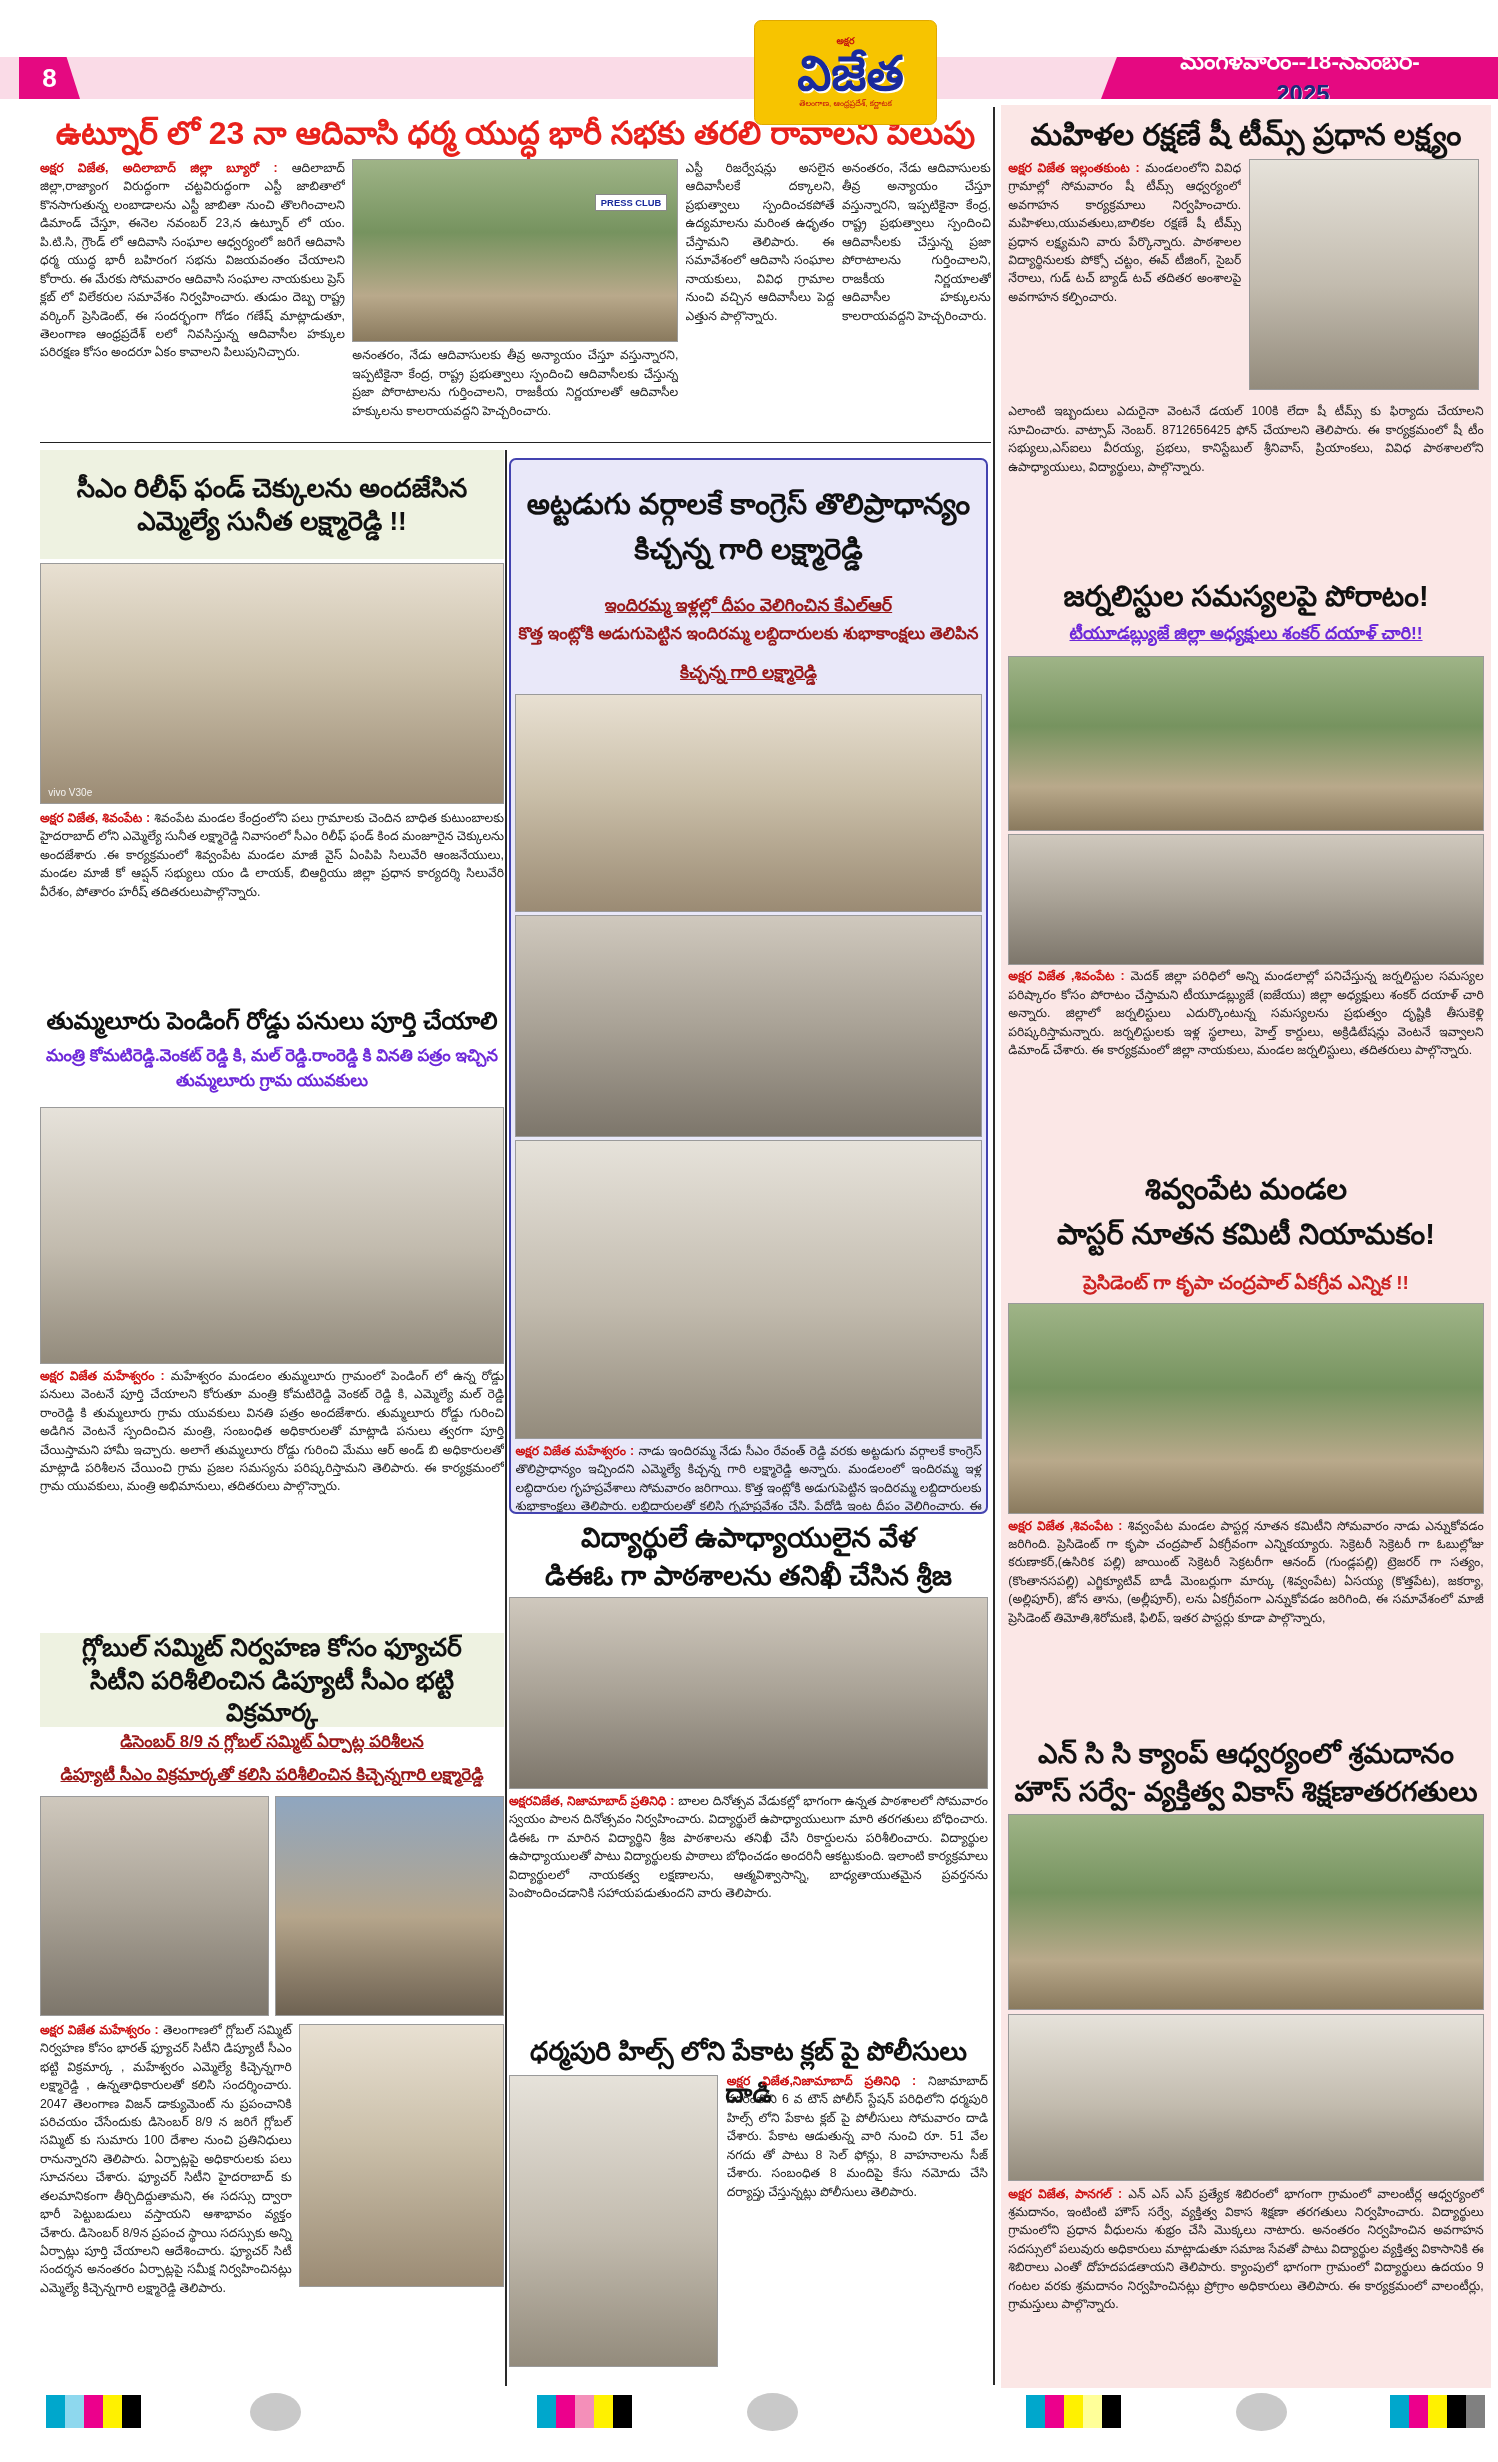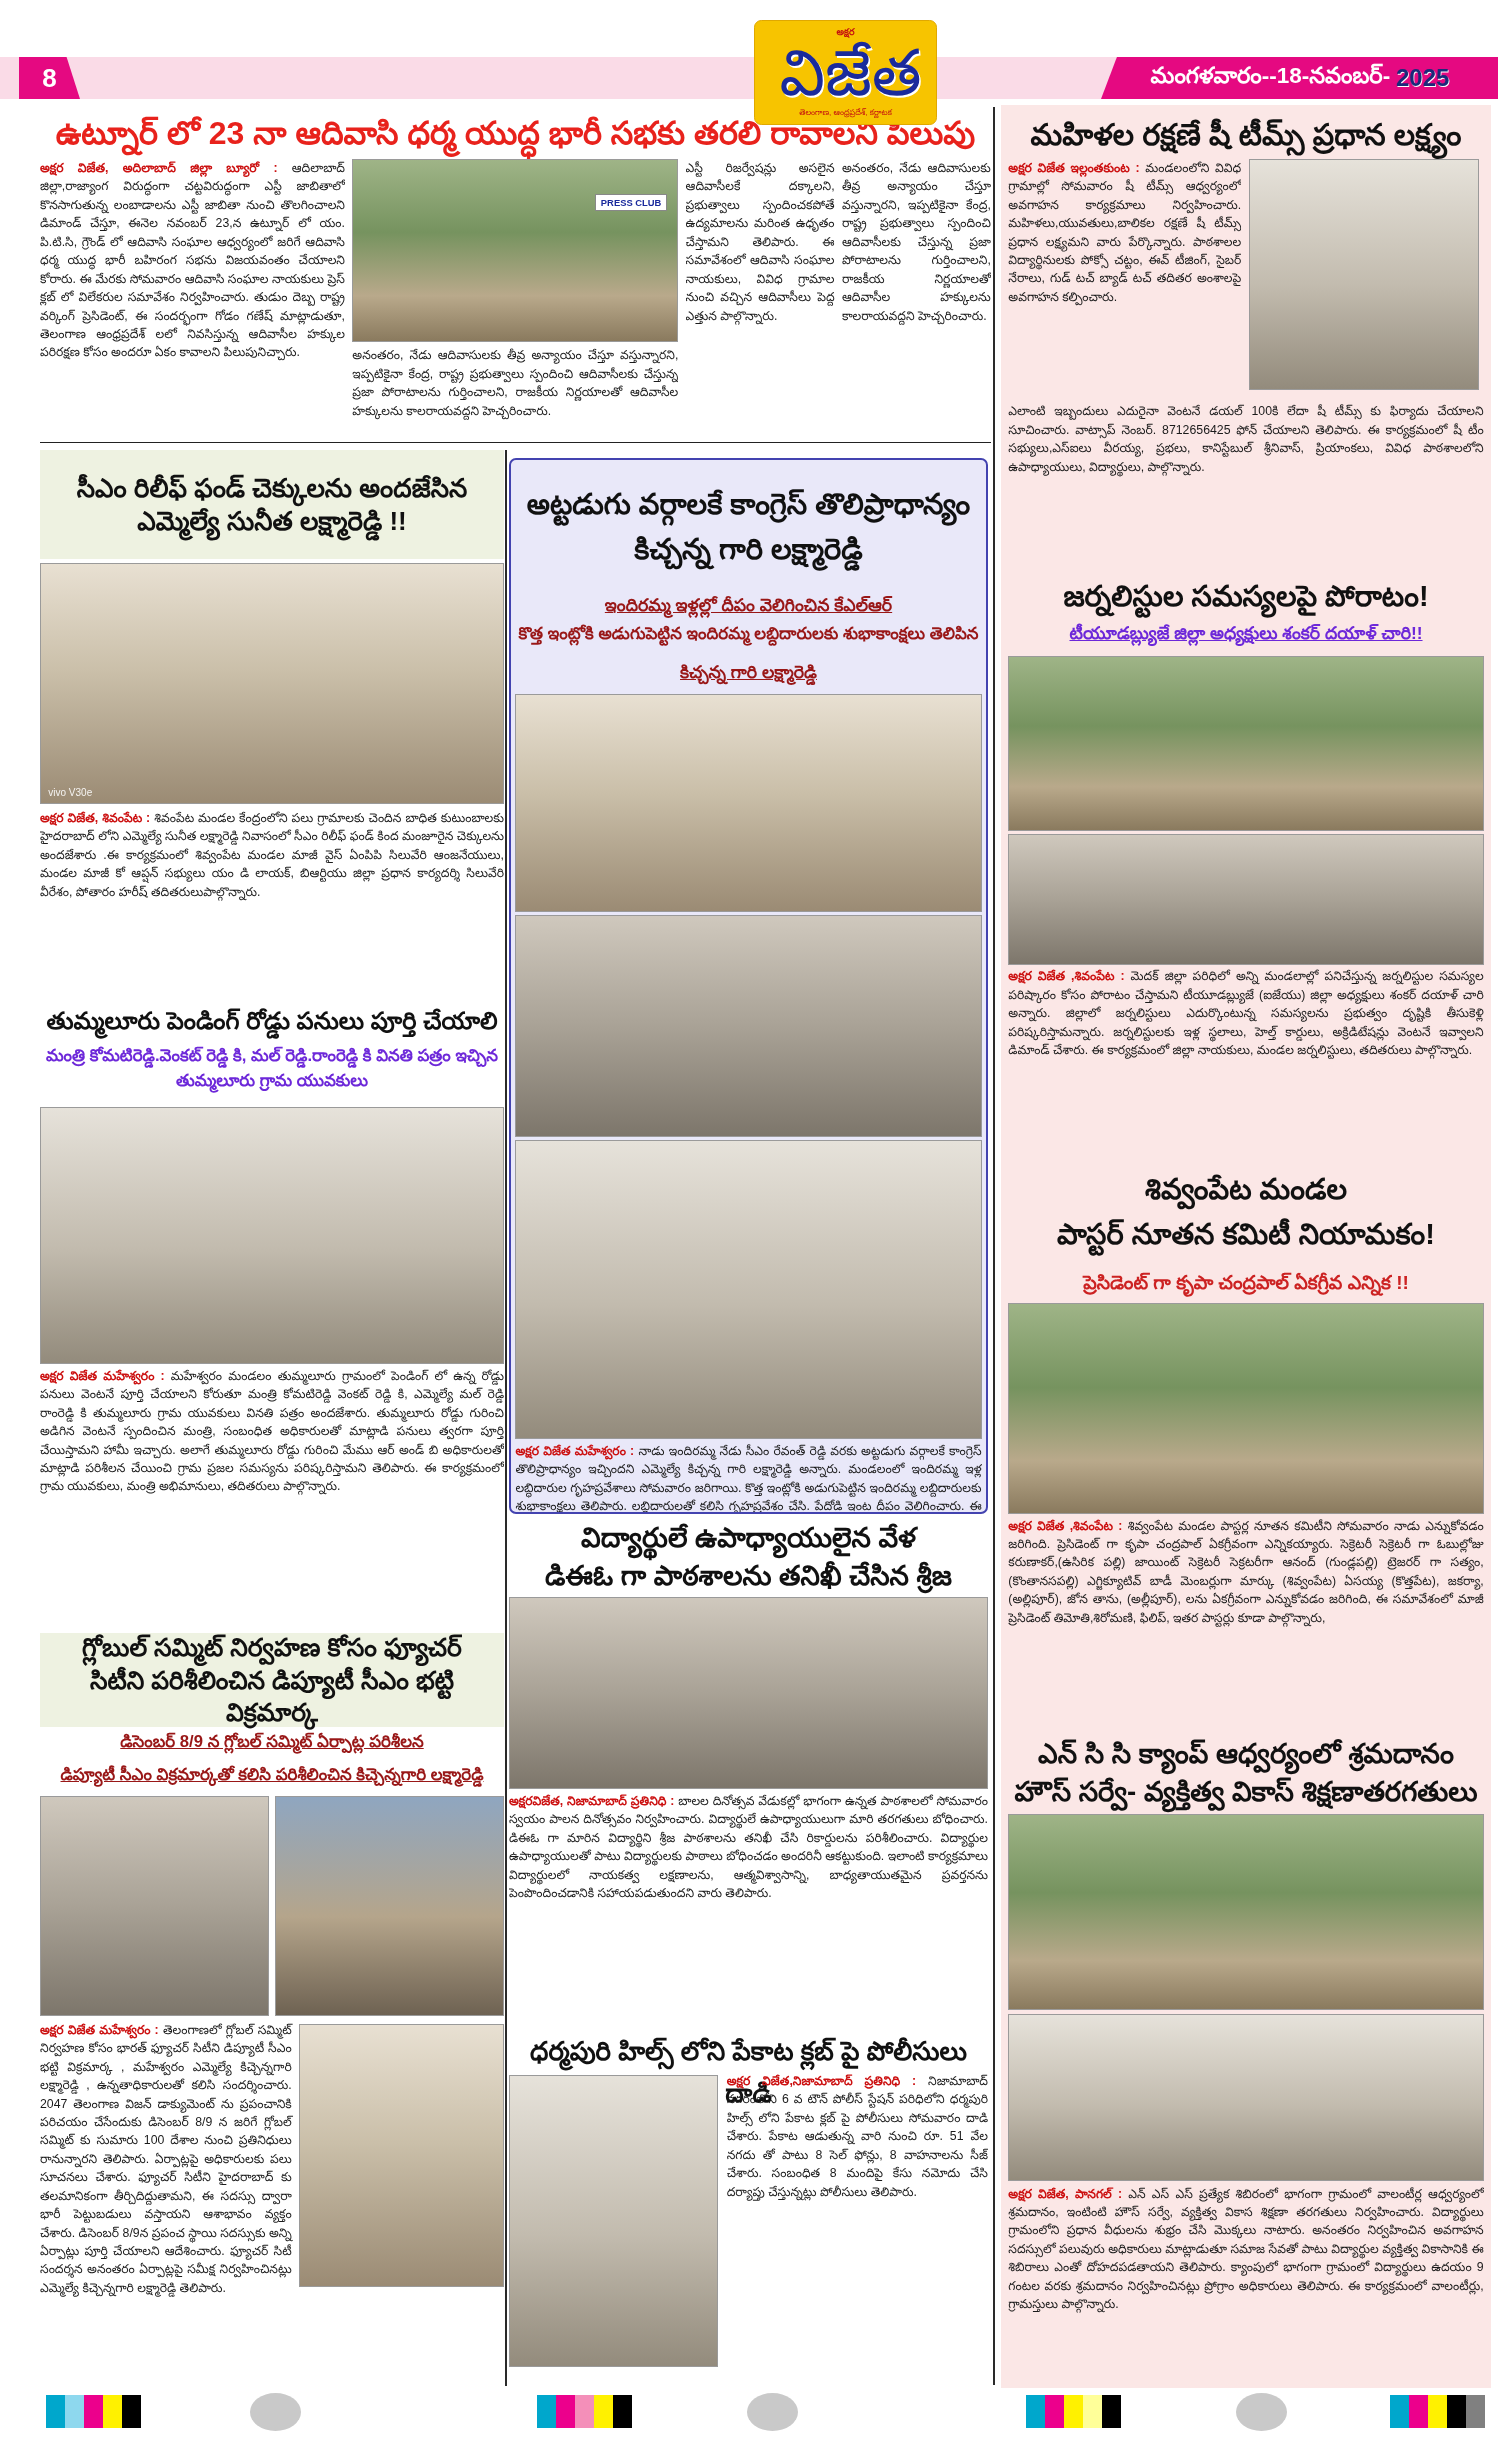--- a/index.html
+++ b/index.html
@@ -6,27 +6,27 @@
   body{font-family:"Liberation Sans","DejaVu Sans",sans-serif;}
   #page{position:relative;width:1499px;height:2462px;background:#ffffff;overflow:hidden;}
 
   
   .band{position:absolute;top:57px;left:0;width:1499px;height:42px;background:#fadbe7;}
   .pageno-box{position:absolute;top:57px;left:19px;width:61px;height:42px;background:#e50981;
     display:flex;align-items:center;justify-content:center;color:#fff;font-size:26px;font-weight:bold;
     clip-path:polygon(0 0,78% 0,100% 100%,0 100%);}
   .date-box{position:absolute;top:57px;left:1101px;width:398px;height:42px;background:#e50981;
     display:flex;align-items:center;justify-content:center;
-    clip-path:polygon(4% 0,100% 0,100% 100%,0 100%);}
+    clip-path:polygon(4% 0,100% 0,100% 100%,0 100%);flex-direction:column;}
   .date-main{color:#ffffff;font-size:22.5px;font-weight:bold;}
   .date-year{color:#1a2a7a;font-size:24px;font-weight:bold;margin-left:5.8px;text-shadow:0.7px 0.7px 0 #fff;}
   .masthead{position:absolute;top:20px;left:754px;width:181px;height:103px;background:#f7c400;
     border-radius:7.3px;border:1.5px solid #e0a800;display:flex;flex-direction:column;align-items:center;justify-content:center;z-index:5;}
   .masthead .top-line{color:#c40f0f;font-size:9.4px;font-weight:bold;}
-  .masthead .title{color:#1a2a9c;font-size:64px;font-weight:normal;line-height:1.05;text-shadow:1.5px 1.5px 0 #ffffff;margin-left:10px;}
+  .masthead .title{color:#1a2a9c;font-size:48px;font-weight:bold;line-height:1.05;text-shadow:1.5px 1.5px 0 #ffffff;margin-left:10px;}
   .masthead .bottom-line{color:#c40f0f;font-size:8px;}
 
   
   .art{position:absolute;overflow:hidden;background:#fff;}
   .hl-red{color:#e8221c;font-weight:bold;text-align:center;}
   .hl-black{color:#111;font-weight:bold;text-align:center;}
   .sub-darkred{color:#991717;font-weight:bold;text-align:center;}
   .sub-blue{color:#6d28d9;font-weight:bold;text-align:center;}
   .sub-red{color:#cc2222;font-weight:bold;text-align:center;}
   .uline{text-decoration:underline;}

